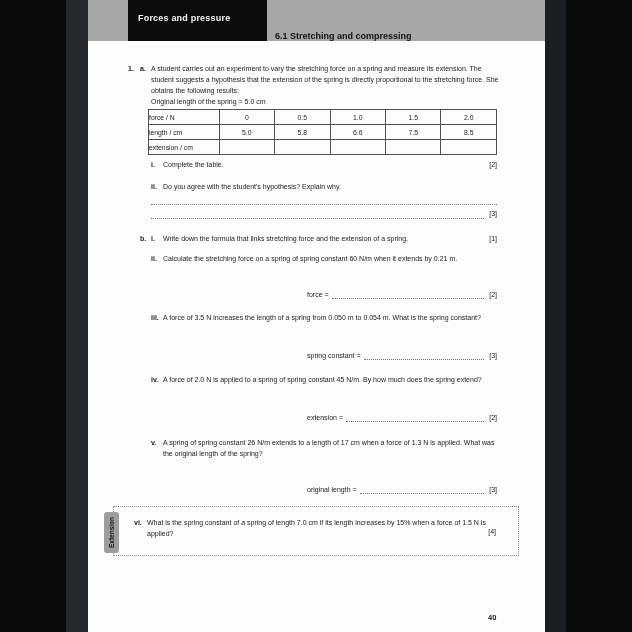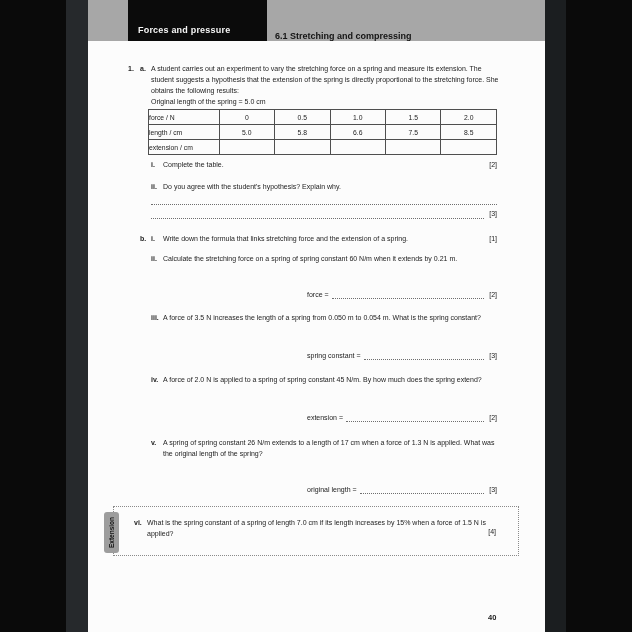--- a/index.html
+++ b/index.html
@@ -6,21 +6,21 @@
   .screen{position:relative;width:632px;height:632px;background:#0a0a0a;overflow:hidden;
           font-family:"Liberation Sans",sans-serif;color:#1c1c1c;}
   .spine{position:absolute;top:0;height:632px;}
   .spine-left{left:66px;width:22px;background:#26292c;}
   .spine-right{left:545px;width:21px;background:#1b1e20;}
   .page{position:absolute;left:88px;top:0;width:457px;height:632px;background:#fcfcfc;}
 
   
   .band{position:absolute;left:0;top:0;width:457px;height:41px;background:#a7a7a7;}
   .chapter-box{position:absolute;left:40px;top:0;width:139px;height:41px;background:#0b0b0b;
-               display:flex;align-items:flex-end;padding:0 0 6px 10px;box-sizing:border-box;}
+               display:flex;align-items:flex-end;padding:0 0 18px 10px;box-sizing:border-box;}
   .chapter-box span{color:#f5f5f5;font-size:9px;font-weight:bold;letter-spacing:.2px;}
   .section-title{position:absolute;left:187px;top:0;height:41px;display:flex;align-items:flex-end;
                  padding-bottom:6px;font-size:9px;font-weight:bold;color:#141414;}
 
   
   .content{position:absolute;left:40px;top:0;width:369px;height:632px;font-size:7px;line-height:11px;}
   .plabel{position:absolute;font-weight:bold;}
   .para{position:absolute;left:23px;width:348px;}
   .oneline{white-space:nowrap;}
 

